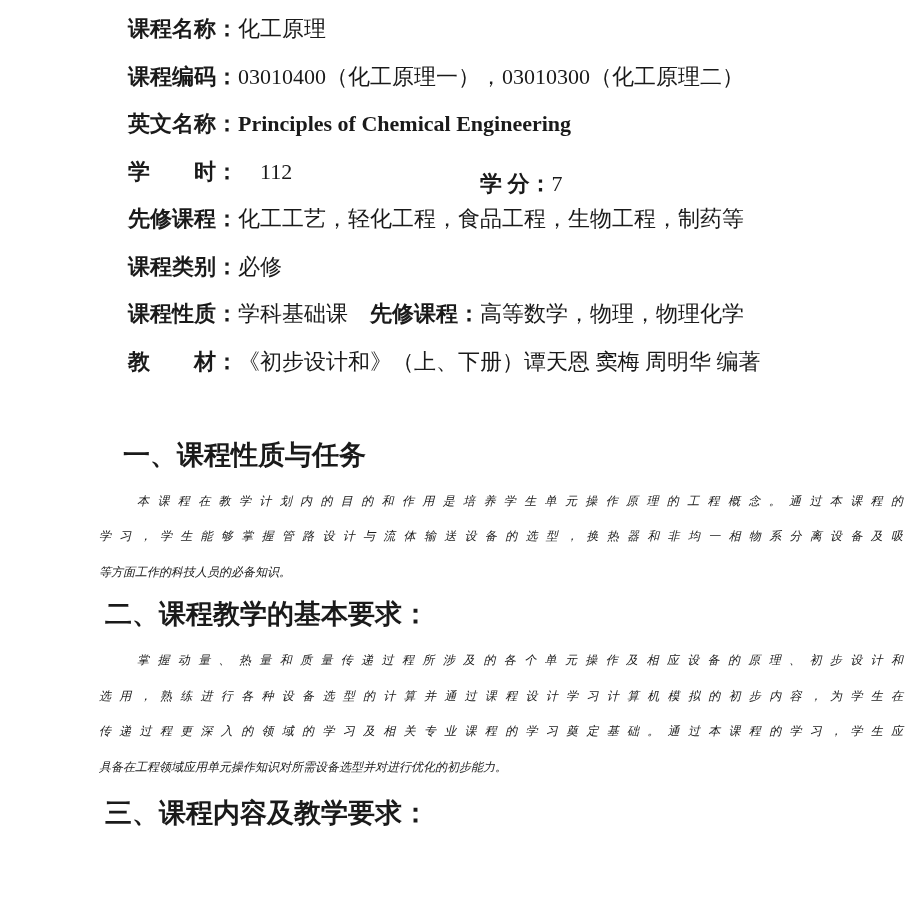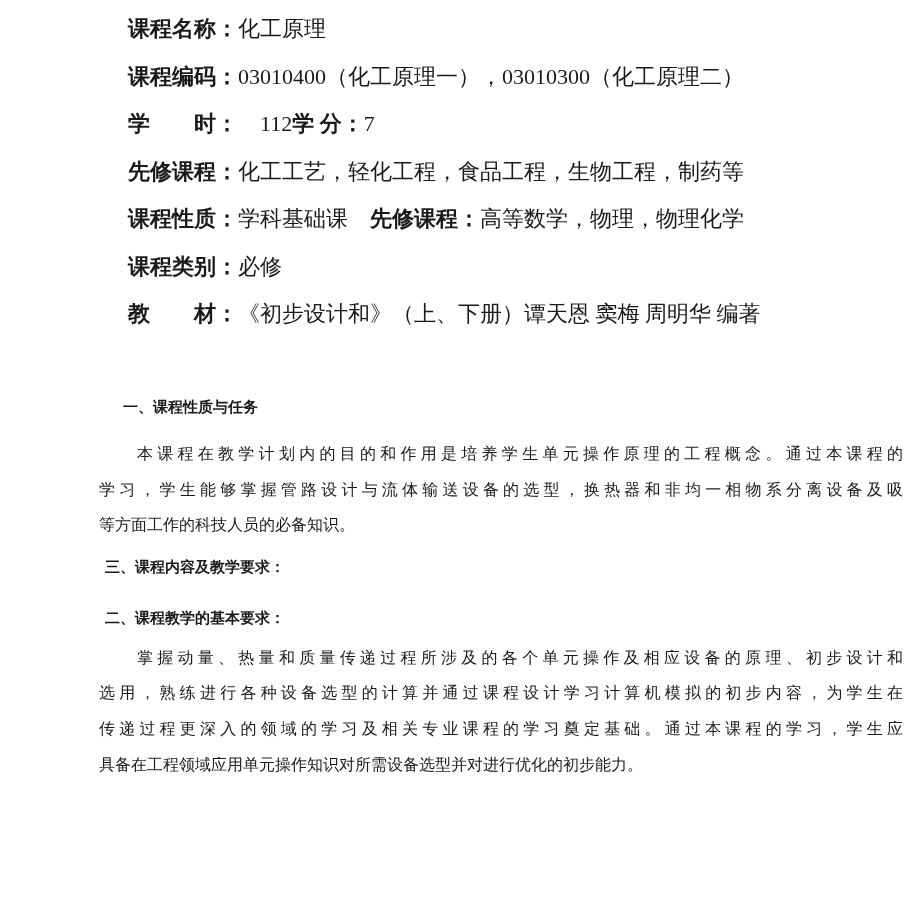--- a/index.html
+++ b/index.html
@@ -21,72 +21,73 @@
     white-space:pre;
   }
   .lab { font-weight:bold; }
   .val { font-weight:normal; }
   .val.b { font-weight:bold; }
   
   .info-row:nth-child(4) .pair2 { position:absolute; left:352px; top:12px; }
 
   
   .sec-h {
-    font-size:15px; font-weight:bold;
+    font-size:27px; font-weight:bold;
     height:44px; line-height:44px;
     white-space:pre;
   }
   .section:nth-child(1) .sec-h { margin-left:123px; }
   .section:nth-child(2) .sec-h { margin-left:105px; margin-top:2px; }
   .section:nth-child(3) .sec-h { margin-left:105px; margin-top:5px; }
 
-  .para { margin-left:99px; width:804px; font-size:16px; }
+  .para { margin-left:99px; width:804px; font-size:12px;font-style:italic; }
   .section:nth-child(1) .para { margin-top:7px; }
   .section:nth-child(2) .para { margin-top:7px; }
   .pline {
     line-height:35.6px;
     text-align:justify;
     text-align-last:justify;
   }
   .pline.first { text-indent:38px; }
   .pline.last { text-align-last:left; }
 </style>
 </head>
 <body>
 
 <div class="doc">
 
   <div class="info">
       <div class="info-row"><span class="lab">课程名称：</span><span class="val">化工原理</span></div>
       <div class="info-row"><span class="lab">课程编码：</span><span class="val">03010400（化工原理一），03010300（化工原理二）</span></div>
+      <div class="info-row"><span class="lab">英文名称：</span><span class="val b">Principles of Chemical Engineering</span></div>
       <div class="info-row"><span class="lab">学　　时：</span><span class="val">　112</span><span class="pair2"><span class="lab">学 分：</span><span class="val">7</span></span></div>
       <div class="info-row"><span class="lab">先修课程：</span><span class="val">化工工艺，轻化工程，食品工程，生物工程，制药等</span></div>
+      <div class="info-row"><span class="lab">课程类别：</span><span class="val">必修</span></div>
       <div class="info-row"><span class="lab">课程性质：</span><span class="val">学科基础课　</span><span class="pair2"><span class="lab">先修课程：</span><span class="val">高等数学，物理，物理化学</span></span></div>
-      <div class="info-row"><span class="lab">课程类别：</span><span class="val">必修</span></div>
       <div class="info-row"><span class="lab">教　　材：</span><span class="val">《初步设计和》（上、下册）谭天恩 窦梅 周明华 编著</span></div>
       <div class="info-row"><span class="lab">　　　　　</span></div>
     </div>
 
   <div class="sections">
     <div class="section">
       <div class="sec-h">一、课程性质与任务</div>
       <div class="para">
           <div class="pline first">本课程在教学计划内的目的和作用是培养学生单元操作原理的工程概念。通过本课程的</div>
           <div class="pline">学习，学生能够掌握管路设计与流体输送设备的选型，换热器和非均一相物系分离设备及吸</div>
           <div class="pline last">等方面工作的科技人员的必备知识。</div>
         </div>
     </div>
     <div class="section">
-      <div class="sec-h">三、课程内容及教学要求：</div>
-      <div class="para"></div>
-    </div>
-    <div class="section">
       <div class="sec-h">二、课程教学的基本要求：</div>
       <div class="para">
           <div class="pline first">掌握动量、热量和质量传递过程所涉及的各个单元操作及相应设备的原理、初步设计和</div>
           <div class="pline">选用，熟练进行各种设备选型的计算并通过课程设计学习计算机模拟的初步内容，为学生在</div>
           <div class="pline">传递过程更深入的领域的学习及相关专业课程的学习奠定基础。通过本课程的学习，学生应</div>
           <div class="pline last">具备在工程领域应用单元操作知识对所需设备选型并对进行优化的初步能力。</div>
         </div>
     </div>
+    <div class="section">
+      <div class="sec-h">三、课程内容及教学要求：</div>
+      <div class="para"></div>
+    </div>
   </div>
 
 </div>
 
 </body></html>

